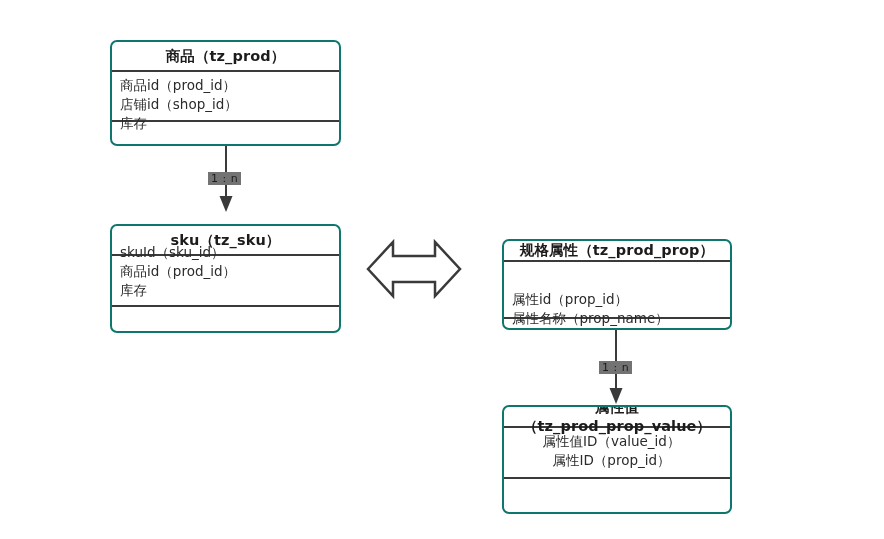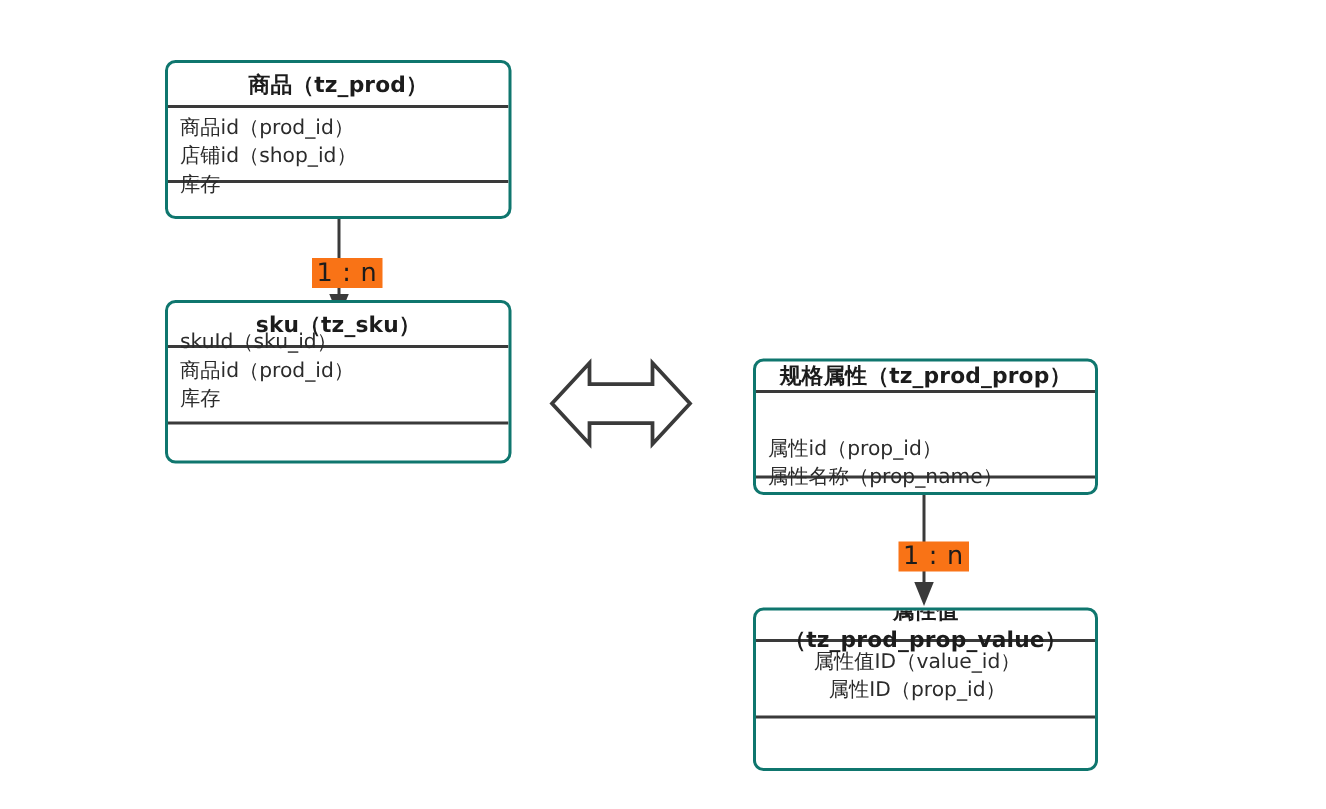--- a/index.html
+++ b/index.html
@@ -65,25 +65,25 @@
   
   .connector {
     position: absolute;
   }
   .connector svg {
     display: block;
     overflow: visible;
   }
   .conn-label {
     position: absolute;
-    font-size: 17px;
+    font-size: 11px;
     color: #1c1c1c;
     white-space: nowrap;
     letter-spacing: 0.5px;
-    background: #f97316;
+    background: #737373;
     padding: 0 3px;
   }
 
   
   .bidi-arrow {
     position: absolute;
   }
   .bidi-arrow svg { display: block; }
 </style>
 </head>
@@ -102,21 +102,21 @@
   </div>
 
   <div class="connector" style="left:215px; top:146px; width:22px; height:67px;">
     <svg width="22" height="67" viewBox="0 0 22 67">
       <line x1="11" y1="0" x2="11" y2="52" stroke="#3a3a3a" stroke-width="2"></line>
       <polygon points="11,66 4.5,50 17.5,50" fill="#3a3a3a"></polygon>
     </svg>
   </div>
   <div class="conn-label" style="left:208px; top:172px;">1 : n</div>
 
-  <div class="entity" style="left:110px; top:200px; width:231px; height:109px;">
+  <div class="entity" style="left:110px; top:224px; width:231px; height:109px;">
     <div class="entity-title" style="height:30px;">sku（tz_sku）</div>
     <div class="entity-attrs" style="height:51px;justify-content:flex-end;">
       <div class="attr-row">skuId（sku_id）</div>
       <div class="attr-row">商品id（prod_id）</div>
       <div class="attr-row">库存</div>
     </div>
     <div class="entity-footer"></div>
   </div>
 
   <div class="bidi-arrow" style="left:366px; top:236px; width:96px; height:66px;">

